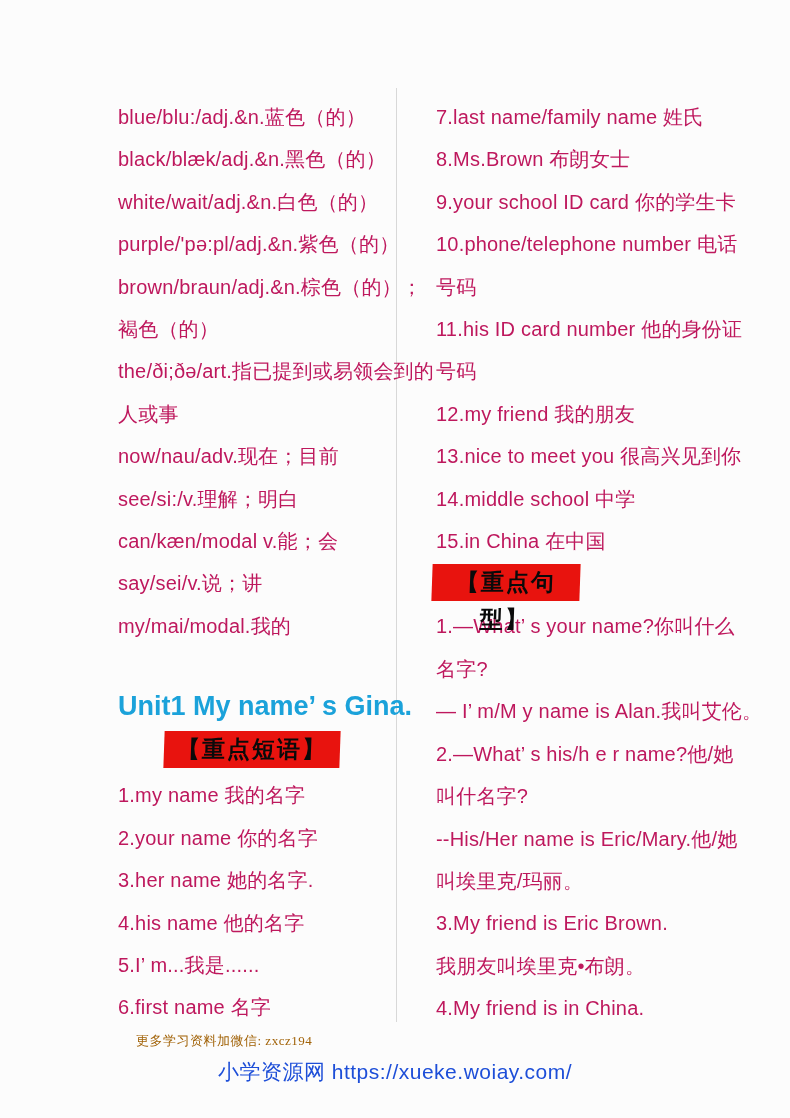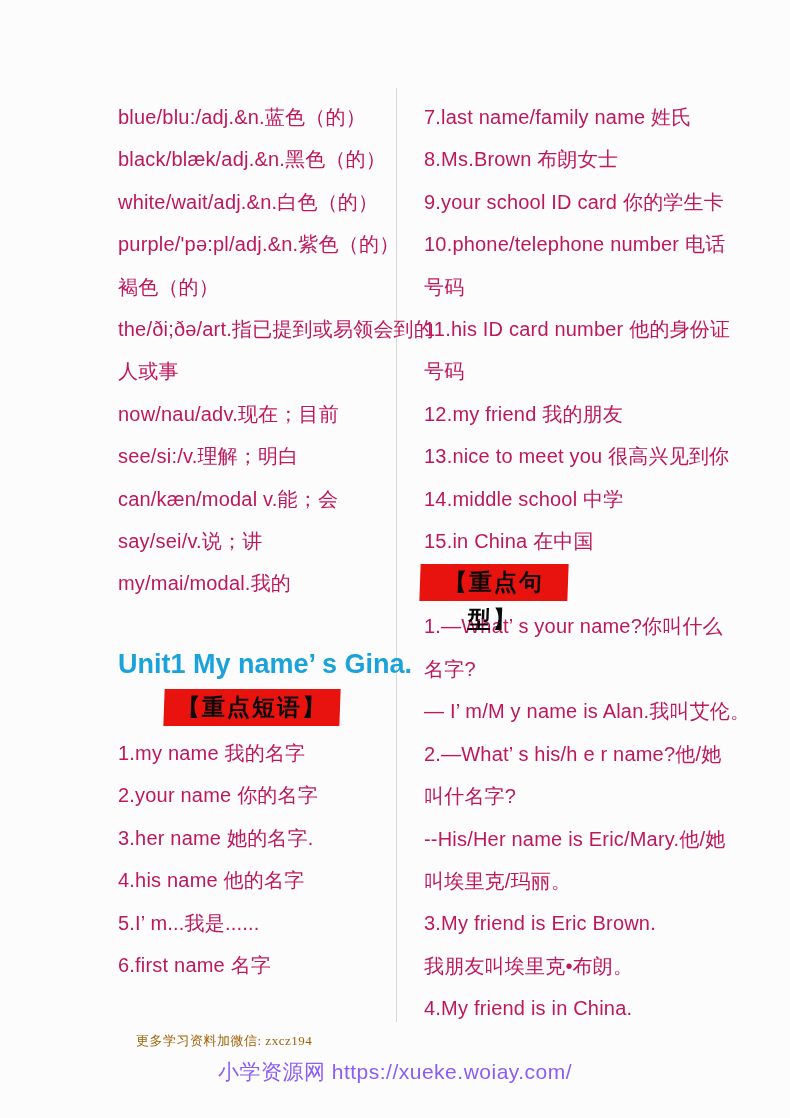--- a/index.html
+++ b/index.html
@@ -9,21 +9,21 @@
     font-family:"Liberation Sans","DejaVu Sans",sans-serif;
     overflow:hidden;
   }
   .page{position:relative;width:790px;height:1118px;background:#fcfcfc;}
   .column-divider{
     position:absolute;left:396px;top:88px;width:1px;height:934px;
     background:#d8d8d8;
   }
   .col{position:absolute;top:96px;}
   .col-left{left:118px;width:268px;}
-  .col-right{left:424px;width:284px;}
+  .col-right{left:436px;width:284px;}
   p.line{
     margin:0;font-size:20px;line-height:42.4px;color:#be185d;
     white-space:nowrap;letter-spacing:0.2px;
   }
   .unit-title{
     margin:44px 0 0 0;text-align:center;
     font-size:27px;font-weight:bold;color:#1ba2da;
     line-height:30px;white-space:nowrap;
   }
   .banner{
@@ -38,36 +38,37 @@
   .banner-sentences{width:148px;margin:2px 0 0 -4px;}
   .phrase-list{margin-top:6px;}
   .sentence-list{margin-top:4px;}
   .wechat-note{
     position:absolute;left:136px;top:1032px;margin:0;
     font-family:Liberation Serif, serif;
     font-size:13px;color:#a16207;letter-spacing:0.5px;
   }
   .site-footer{
     position:absolute;left:0;top:1058px;width:790px;margin:0;
-    text-align:center;font-size:21px;color:#8b5cf6;letter-spacing:0.5px;
+    text-align:center;font-size:21px;color:#1d4ed8;letter-spacing:0.5px;
   }
 </style>
 </head>
 <body>
 
 <div class="page">
 
   <div class="column-divider"></div>
 
   <div class="col col-left">
     <div>
       <p class="line">blue/blu:/adj.&amp;n.蓝色（的）</p>
       <p class="line">black/blæk/adj.&amp;n.黑色（的）</p>
       <p class="line">white/wait/adj.&amp;n.白色（的）</p>
       <p class="line">purple/'pə:pl/adj.&amp;n.紫色（的）</p>
+      <p class="line">brown/braun/adj.&amp;n.棕色（的）；</p>
       <p class="line">褐色（的）</p>
       <p class="line">the/ði;ðə/art.指已提到或易领会到的</p>
       <p class="line">人或事</p>
       <p class="line">now/nau/adv.现在；目前</p>
       <p class="line">see/si:/v.理解；明白</p>
       <p class="line">can/kæn/modal v.能；会</p>
       <p class="line">say/sei/v.说；讲</p>
       <p class="line">my/mai/modal.我的</p>
     </div>
 

